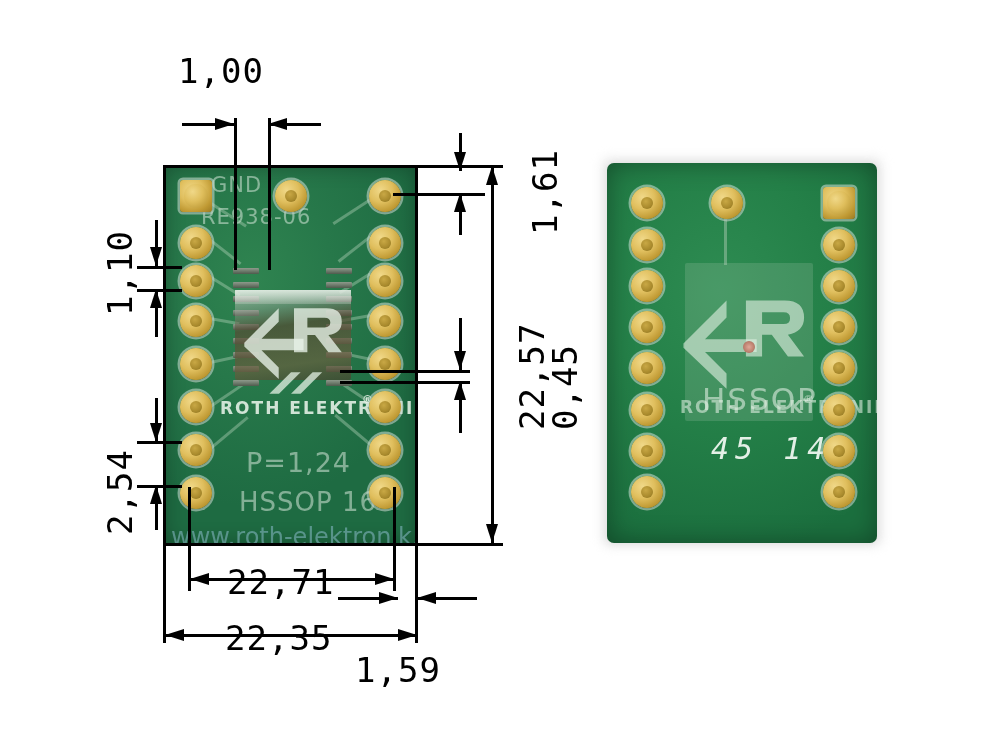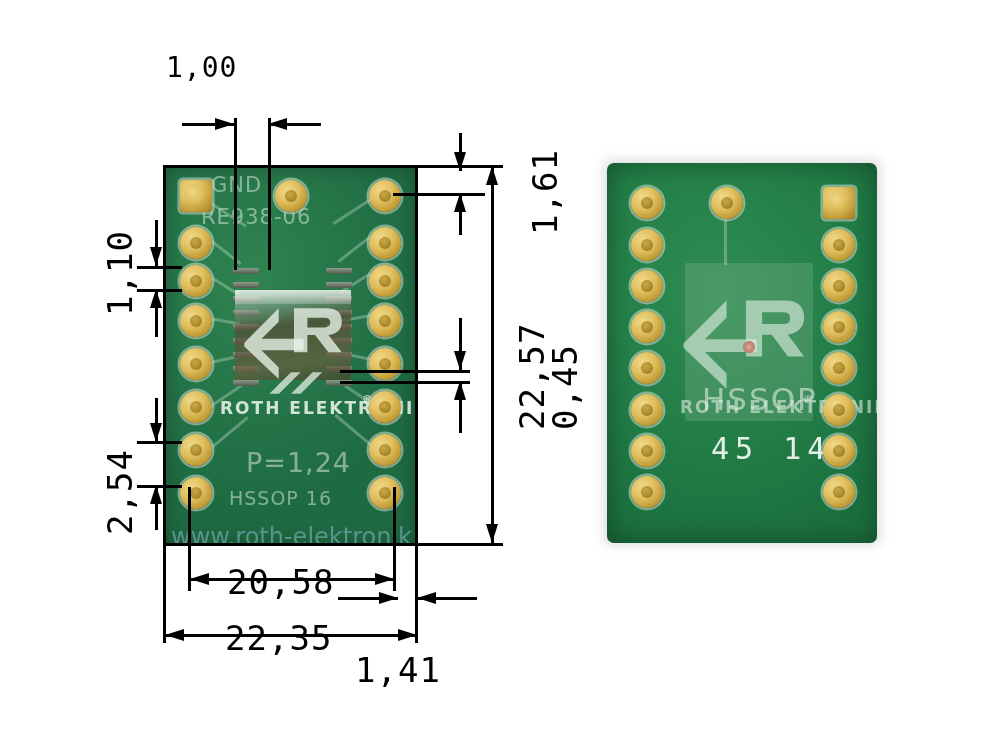--- a/index.html
+++ b/index.html
@@ -126,20 +126,21 @@
     font-family:"DejaVu Sans","Liberation Sans",sans-serif;
     letter-spacing:2px;
     white-space:nowrap;
   }
   .datecode {
     position:absolute;
     color: rgba(244,250,244,.92);
     font-family:"DejaVu Sans Mono","Liberation Mono",monospace;
     letter-spacing:6px;
     white-space:nowrap;
+    font-style:italic;
   }
   .solder-sq {
     position:absolute;
     background: rgba(198,214,198,.18);
     border-radius:2px;
   }
   .vent { position:absolute; border-radius:50%; background: radial-gradient(circle,#e0a898 0%, #bb7f6d 60%, #8a5b4c 100%); }
 </style>
 </head>
 <body>
@@ -201,21 +202,21 @@
       <g fill="rgba(228,240,228,.75)">
         <path d="M4 38 L40 2 L56 2 L20 38 Z"></path>
         <path d="M40 38 L76 2 L92 2 L56 38 Z"></path>
       </g>
     </svg>
 
     <div class="silk strong" style="left:57px; top:233px; font-size:17px; letter-spacing:2px;">ROTH ELEKTRONIK</div>
     <div class="silk strong" style="left:199px; top:228px; font-size:11px;">®</div>
 
     <div class="silk" style="left:83px; top:282px; font-size:27px;">P=1,24</div>
-    <div class="silk" style="left:66px; top:322px; font-size:19px;">HSSOP 16</div>
+    <div class="silk" style="left:76px; top:322px; font-size:26px;">HSSOP 16</div>
     <div class="silk url" style="left:8px; top:358px; font-size:24px; letter-spacing:0px;">www.roth-elektronik.de</div>
 
     <div class="pad sq" style="left:17px; top:15px; width:32px; height:32px;"></div>
     <div class="pad" style="left:17px; top:62px;  width:32px; height:32px;">
         <span class="hole"></span>
       </div>
     <div class="pad" style="left:17px; top:100px; width:32px; height:32px;">
         <span class="hole"></span>
       </div>
     <div class="pad" style="left:17px; top:140px; width:32px; height:32px;">
@@ -262,21 +263,21 @@
     <div class="pad" style="left:112px; top:15px; width:32px; height:32px;">
         <span class="hole"></span>
       </div>
   </div>
 
   <div class="ln vln" style="left:163px; top:165px; height:381px;"></div>
   <div class="ln vln" style="left:415px; top:165px; height:381px;"></div>
   <div class="ln hln" style="left:163px; top:165px; width:255px;"></div>
   <div class="ln hln" style="left:163px; top:543px; width:255px;"></div>
 
-  <div class="dim" style="left:166px; top:51px; font-size:28px;">1,00</div>
+  <div class="dim" style="left:178px; top:51px; font-size:34px;">1,00</div>
 
   <div class="ln vln" style="left:234px; top:118px; height:152px;"></div>
   <div class="ln vln" style="left:268px; top:118px; height:152px;"></div>
 
   <div class="ln hln" style="left:182px; top:123px; width:53px;"></div>
   <div class="ln hln" style="left:268px; top:123px; width:53px;"></div>
   <div class="ah ah-r" style="left:215px; top:118px;"></div>
   <div class="ah ah-l" style="left:268px; top:118px;"></div>
 
   <div class="dim rot" style="left:100px; top:316px; font-size:34px; transform:rotate(-90deg);">1,10</div>
@@ -315,37 +316,37 @@
 
   <div class="dim rot" style="left:545px; top:430px; font-size:34px; transform:rotate(-90deg);">0,45</div>
 
   <div class="ln hln" style="left:340px; top:370px; width:130px;"></div>
   <div class="ln hln" style="left:340px; top:381px; width:130px;"></div>
   <div class="ln vln" style="left:459px; top:318px; height:54px;"></div>
   <div class="ln vln" style="left:459px; top:381px; height:52px;"></div>
   <div class="ah ah-d" style="left:454px; top:351px;"></div>
   <div class="ah ah-u" style="left:454px; top:381px;"></div>
 
-  <div class="dim" style="left:227px; top:562px; font-size:34px;">20,58</div>
+  <div class="dim" style="left:227px; top:562px; font-size:34px;">22,71</div>
 
   <div class="ln vln" style="left:188px; top:487px; height:104px;"></div>
   <div class="ln vln" style="left:393px; top:487px; height:104px;"></div>
   <div class="ln hln" style="left:190px; top:578px; width:204px;"></div>
   <div class="ah ah-l" style="left:190px; top:573px;"></div>
   <div class="ah ah-r" style="left:375px; top:573px;"></div>
 
   <div class="dim" style="left:225px; top:618px; font-size:34px;">22,35</div>
 
   <div class="ln vln" style="left:163px; top:543px; height:100px;"></div>
   <div class="ln vln" style="left:415px; top:543px; height:100px;"></div>
   <div class="ln hln" style="left:165px; top:634px; width:252px;"></div>
   <div class="ah ah-l" style="left:165px; top:629px;"></div>
   <div class="ah ah-r" style="left:398px; top:629px;"></div>
 
-  <div class="dim" style="left:355px; top:650px; font-size:34px;">1,41</div>
+  <div class="dim" style="left:355px; top:650px; font-size:34px;">1,59</div>
 
   <div class="ln hln" style="left:338px; top:597px; width:60px;"></div>
   <div class="ln hln" style="left:417px; top:597px; width:60px;"></div>
   <div class="ah ah-r" style="left:379px; top:592px;"></div>
   <div class="ah ah-l" style="left:417px; top:592px;"></div>
 
   <div class="photo-halo" style="left:600px; top:156px; width:284px; height:392px;"></div>
 
   <div class="photo-wrap" style="left:607px; top:163px; width:270px; height:380px;">
     <div class="pcb-photo">

